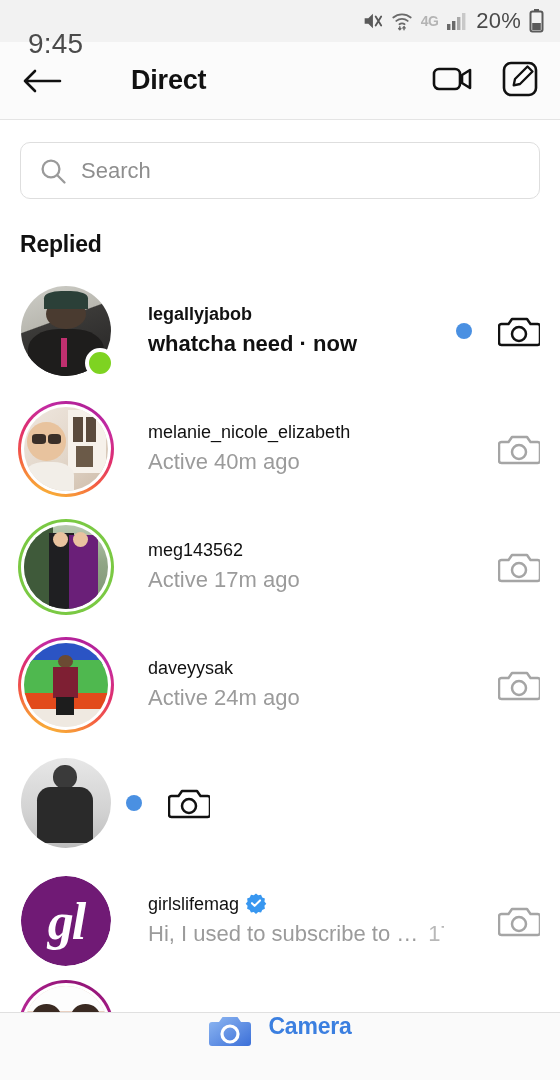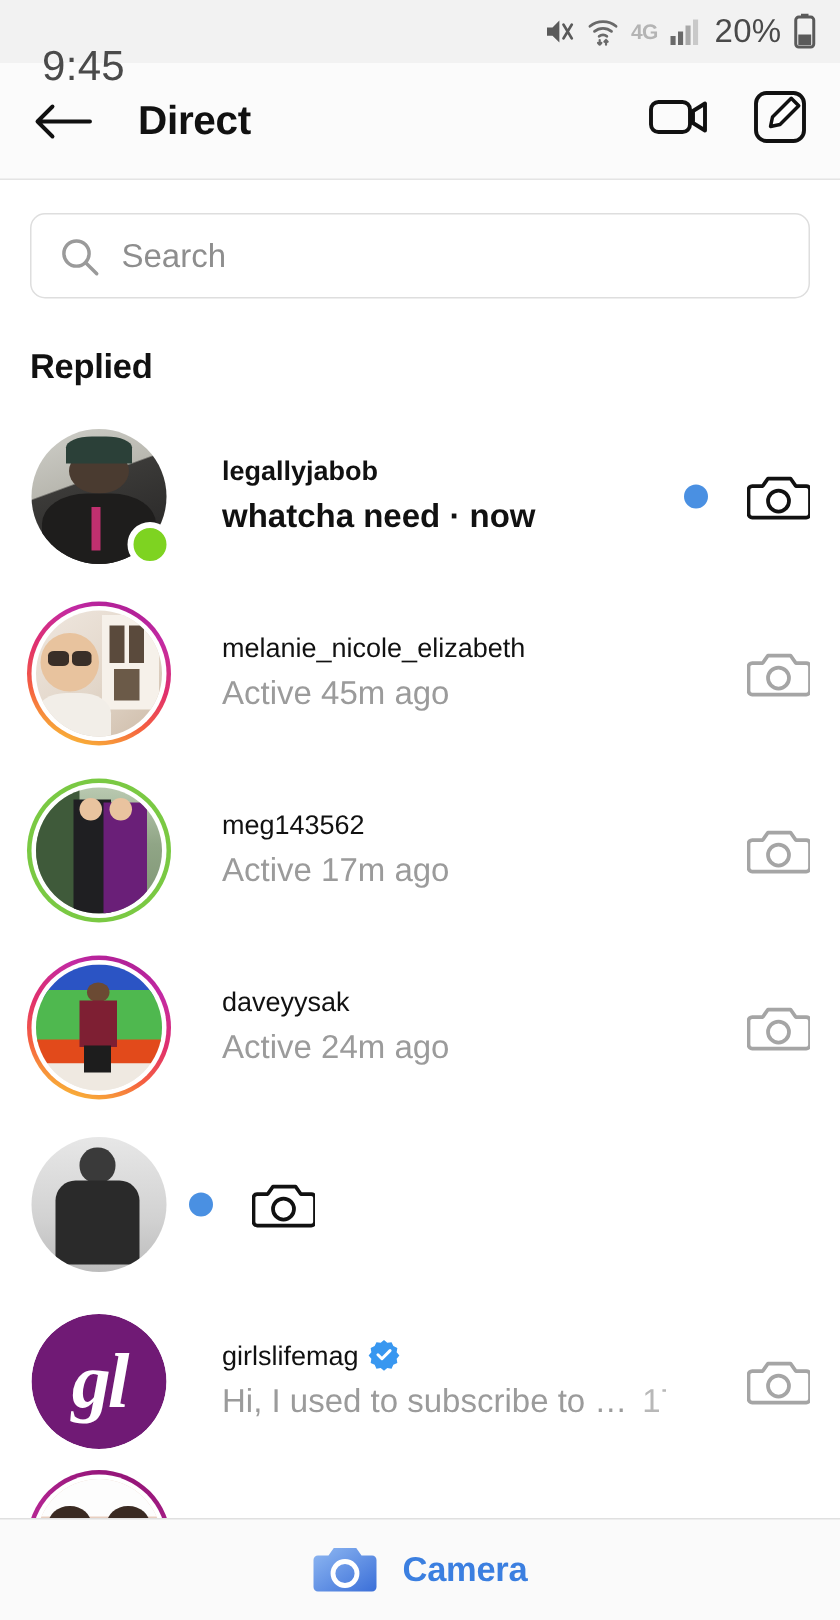--- a/index.html
+++ b/index.html
@@ -27,20 +27,21 @@
   .ico { display:block; }
 
   
   .header {
     height:78px;
     background:#fbfbfb;
     display:flex;
     align-items:center;
     padding:0 22px;
     border-bottom:1px solid #e4e4e4;
+    gap:39px;
   }
   .back-btn { width:46px; display:flex; align-items:center; }
   .title {
     font-size:27px;
     font-weight:bold;
     color:#111;
     margin-left:24px;
     letter-spacing:-.2px;
   }
   .header-actions { margin-left:auto; display:flex; align-items:center; gap:28px; }
@@ -152,21 +153,21 @@
   .row.partial { height:38px; overflow:hidden; padding-top:0; padding-bottom:0; align-items:flex-start; }
 
   
   .bottom-bar {
     position:absolute;
     left:0; right:0; bottom:0;
     height:68px;
     background:#fafafa;
     border-top:1px solid #e0e0e0;
     display:flex;
-    align-items:center;
+    align-items:flex-start;
     justify-content:center;
     gap:16px;
   }
   .cam-label {
     font-size:23px;
     font-weight:bold;
     color:#3b7fe0;
     letter-spacing:-.2px;
   }
   .verified { width:22px; height:22px; flex:0 0 22px; }
@@ -306,21 +307,21 @@
         <div class="layer" style="left:0;top:66%;width:60%;height:40%;border-radius:40% 40% 0 0;background:#f2eee8;"></div>
       </div>
           </div>
         </div>
     </div>
     <div class="texts">
       <div class="uname">
         <span>melanie_nicole_elizabeth</span>
       </div>
       <div class="sub">
-        <span>Active 45m ago</span>
+        <span>Active 40m ago</span>
       </div>
     </div>
     <div class="row-right">
       <div class="dot-spacer"></div>
       <svg width="42" height="36" viewBox="0 0 42 36">
         <path d="M3 11h7l3.5-5h15L32 11h7a2.5 2.5 0 012.5 2.5v16A2.5 2.5 0 0139 32H3a2.5 2.5 0 01-2.5-2.5v-16A2.5 2.5 0 013 11z" transform="translate(0.5,0)" fill="none" stroke="#a5a5a5" stroke-width="2.5" stroke-linejoin="round"></path>
         <circle cx="21" cy="21" r="7" fill="none" stroke="#a5a5a5" stroke-width="2.5"></circle>
       </svg>
     </div>
   </div>

